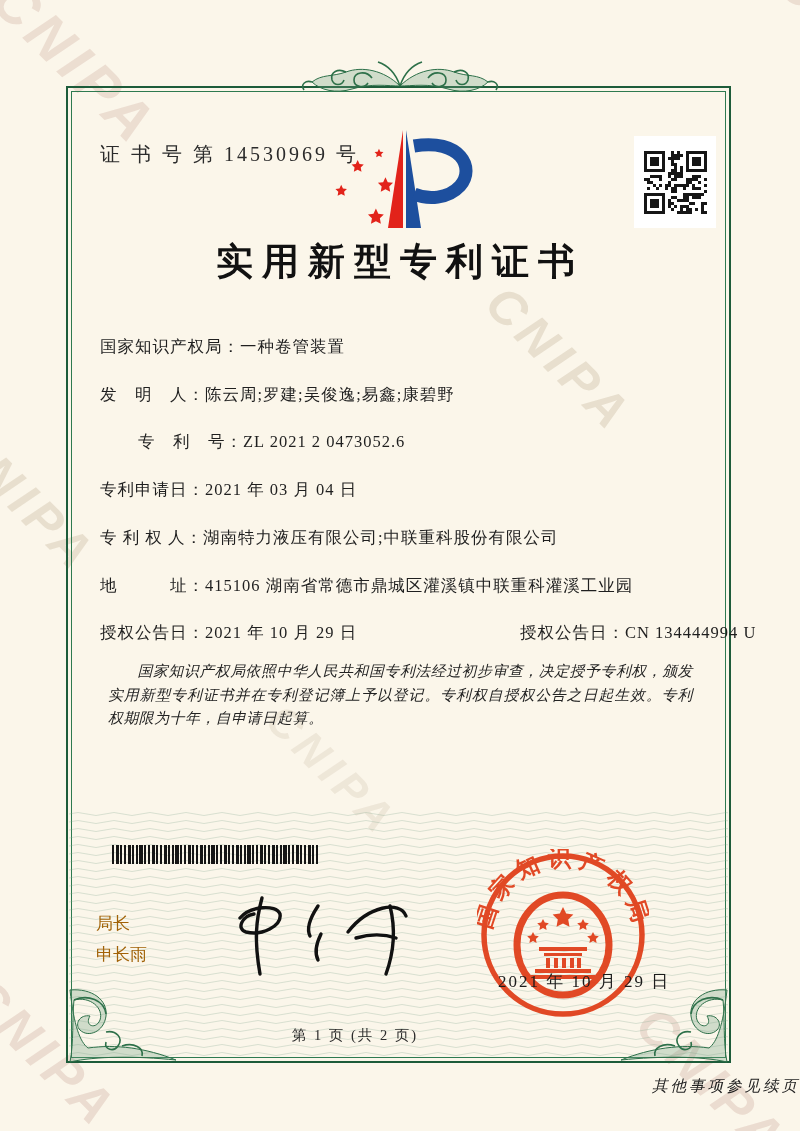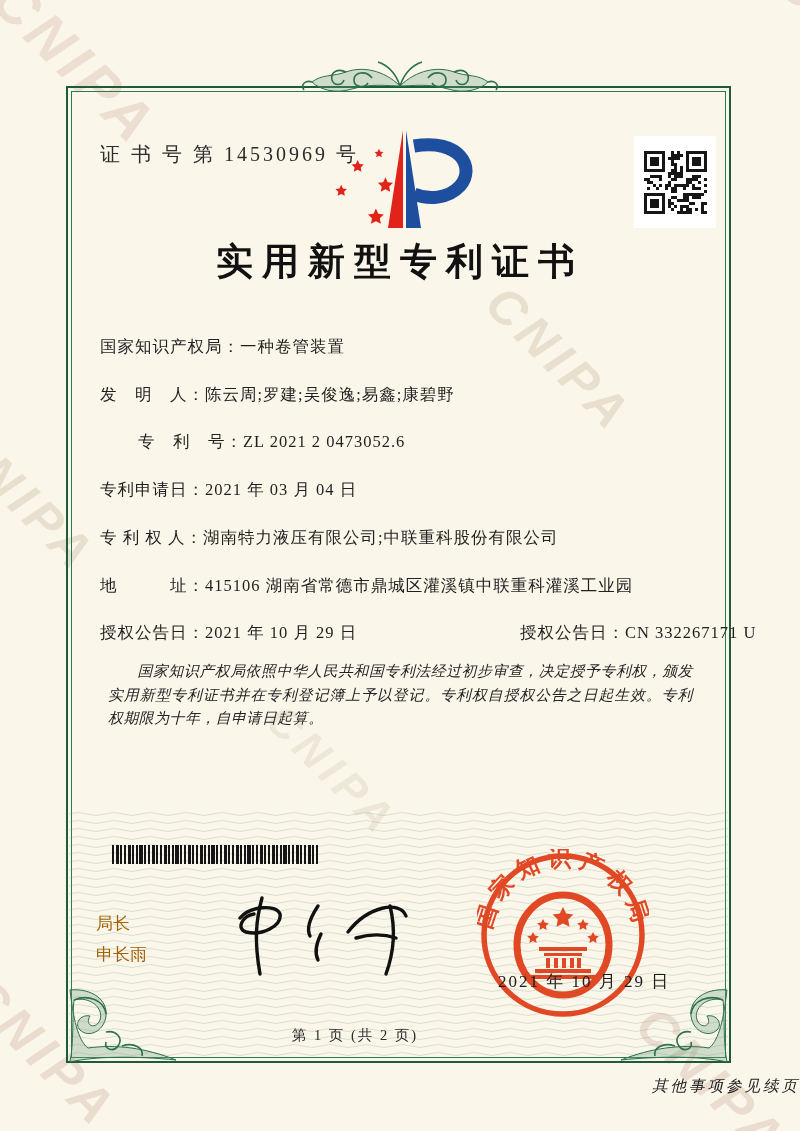--- a/index.html
+++ b/index.html
@@ -310,21 +310,21 @@
 </div>
 <div class="frow" style="top:527px;">
   <span class="lab">专 利 权 人：</span><span>湖南特力液压有限公司;中联重科股份有限公司</span>
 </div>
 <div class="frow" style="top:575px;">
   <span class="lab">地　　　址：</span><span>415106 湖南省常德市鼎城区灌溪镇中联重科灌溪工业园</span>
 </div>
 <div class="frow" style="top:622px;width:620px;">
   <span class="lab">授权公告日：</span><span>2021 年 10 月 29 日</span>
   <span class="grant-no">
-    <span class="lab">授权公告日：</span><span>CN 332267171 U</span>
+    <span class="lab">授权公告日：</span><span>CN 134444994 U</span>
   </span>
 </div>
 
 <div class="abs paras">
   <p>国家知识产权局依照中华人民共和国专利法经过初步审查，决定授予专利权，颁发实用新型专利证书并在专利登记簿上予以登记。专利权自授权公告之日起生效。专利权期限为十年，自申请日起算。</p>
 </div>
 
 <div class="abs barcode"></div>
 
 <div class="abs sig-block">

